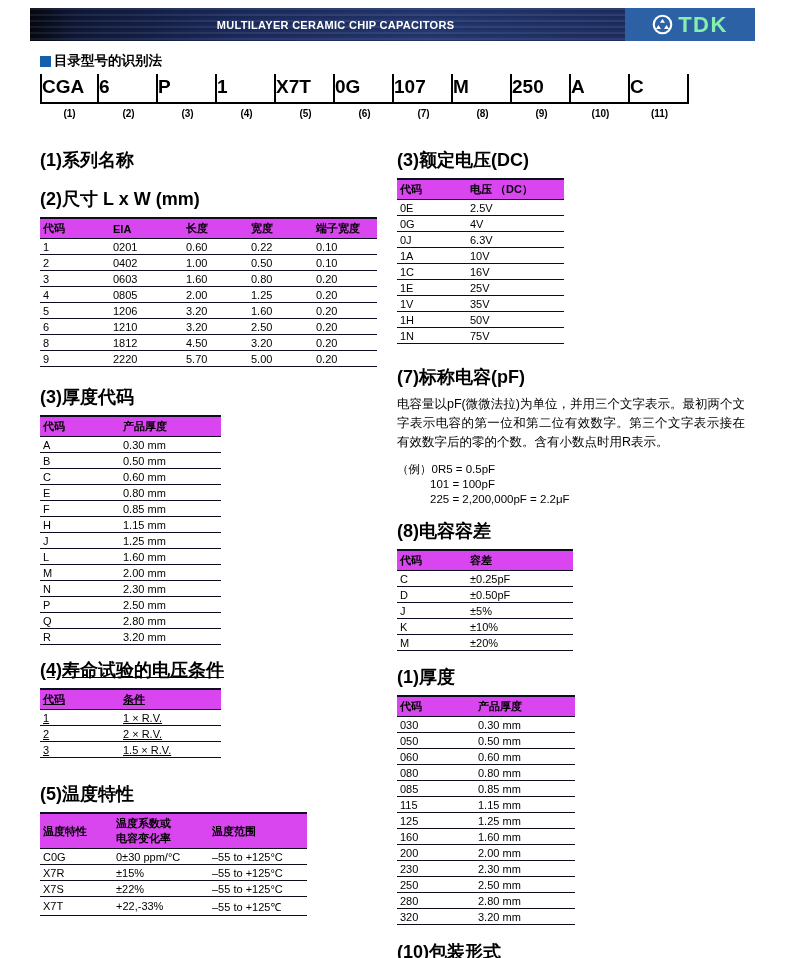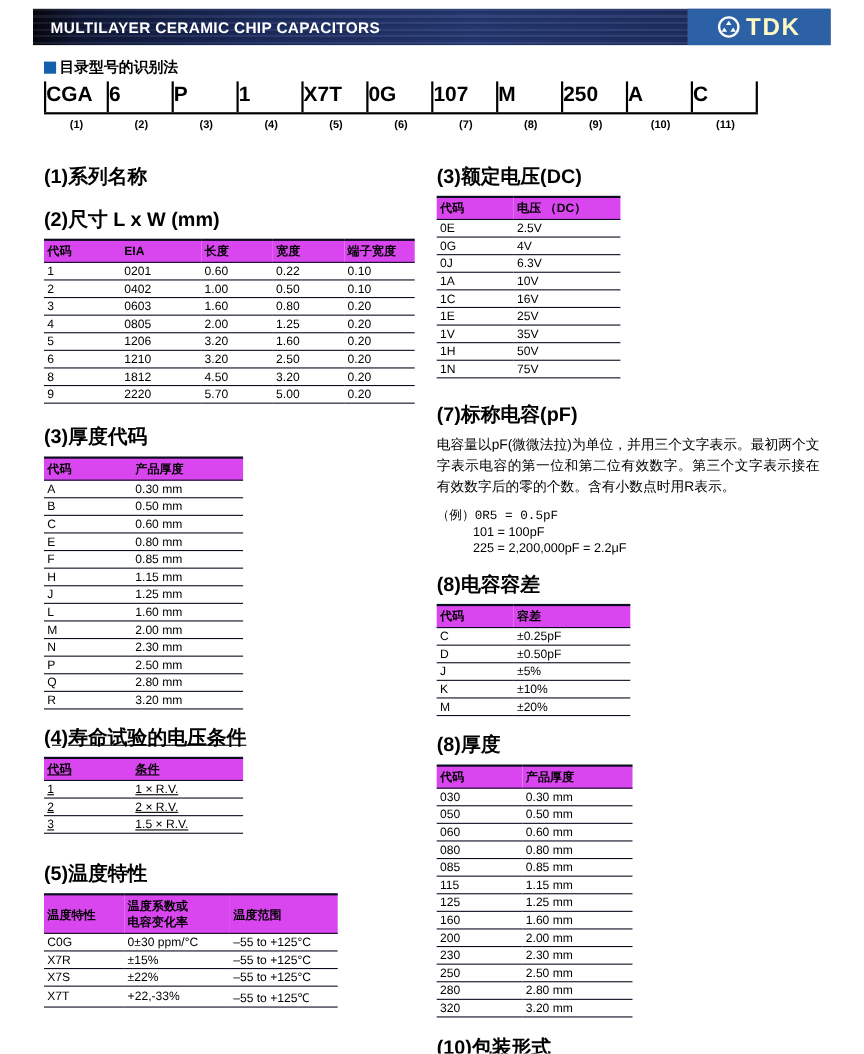--- a/index.html
+++ b/index.html
@@ -8,23 +8,23 @@
   .page { position:relative; width:785px; height:958px; background:#fff; overflow:hidden; }
 
   
   .topbar {
     position:absolute; left:30px; top:8px; width:725px; height:33px;
     display:flex; align-items:center;
     background:
       repeating-linear-gradient(180deg, rgba(255,255,255,0.07) 0 2px, rgba(0,0,0,0.08) 2px 4px, transparent 4px 6px),
       linear-gradient(90deg, #05070f 0%, #0e1736 6%, #1b2a5c 28%, #24376f 55%, #1c2c5e 88%, #16234c 100%);
   }
-  .topbar-title { flex:1; color:#fff; font-weight:bold; font-size:14px; padding-left:16px; letter-spacing:0.3px; }
+  .topbar-title { flex:1; color:#fff; font-weight:bold; font-size:11px; padding-left:16px; letter-spacing:0.3px;text-align:center; }
   .logo-box {
-    width:130px; height:33px; background:#2c61a6; color:#fef9c3;
+    width:130px; height:33px; background:#2c61a6; color:#86efac;
     display:flex; align-items:center; justify-content:center; gap:5px;
     font-weight:bold; font-size:22px; letter-spacing:1.5px;
   }
   .logo-box svg { display:block; }
 
   
   .section-heading { position:absolute; left:40px; top:52px; display:flex; align-items:center; gap:3px; font-weight:bold; font-size:13.5px; }
   .bullet { width:11px; height:11px; background:#1560ad; display:inline-block; }
 
   
@@ -66,21 +66,21 @@
   .m-s5  { margin-top:24px; }
   .m-s6  { margin-top:8px; }
   .m-s7  { margin-top:21px; }
   .m-s8  { margin-top:12px; }
   .m-s9  { margin-top:14px; }
   .m-s10 { margin-top:15px; }
 
   
   .s7-body { font-size:12.5px; line-height:19px; width:348px; text-align:justify; }
   .s7-examples { margin-top:10px; font-size:11.5px; line-height:15px; }
-  .s7-examples .ex-first { padding-left:0;font-family:Liberation Mono, monospace; }
+  .s7-examples .ex-first { padding-left:0; }
   .s7-examples .ex-rest  { padding-left:33px; }
 </style>
 </head>
 <body>
 
 <div class="page">
 
   <header class="topbar">
     <span class="topbar-title">MULTILAYER CERAMIC CHIP CAPACITORS</span>
     <div class="logo-box">
@@ -452,21 +452,21 @@
             </tr>
             <tr>
               <td>M</td>
               <td>±20%</td>
             </tr>
           </tbody>
         </table>
     </div>
 
     <div class="m-s9">
-      <div class="sec-title">(8)厚度</div>
+      <div class="sec-title">(1)厚度</div>
       <table class="t t9">
           <colgroup>
             <col style="width: 78px;">
             <col style="width: 100px;">
           </colgroup>
           <thead>
             <tr>
               <th>代码</th>
               <th>产品厚度</th>
             </tr>

